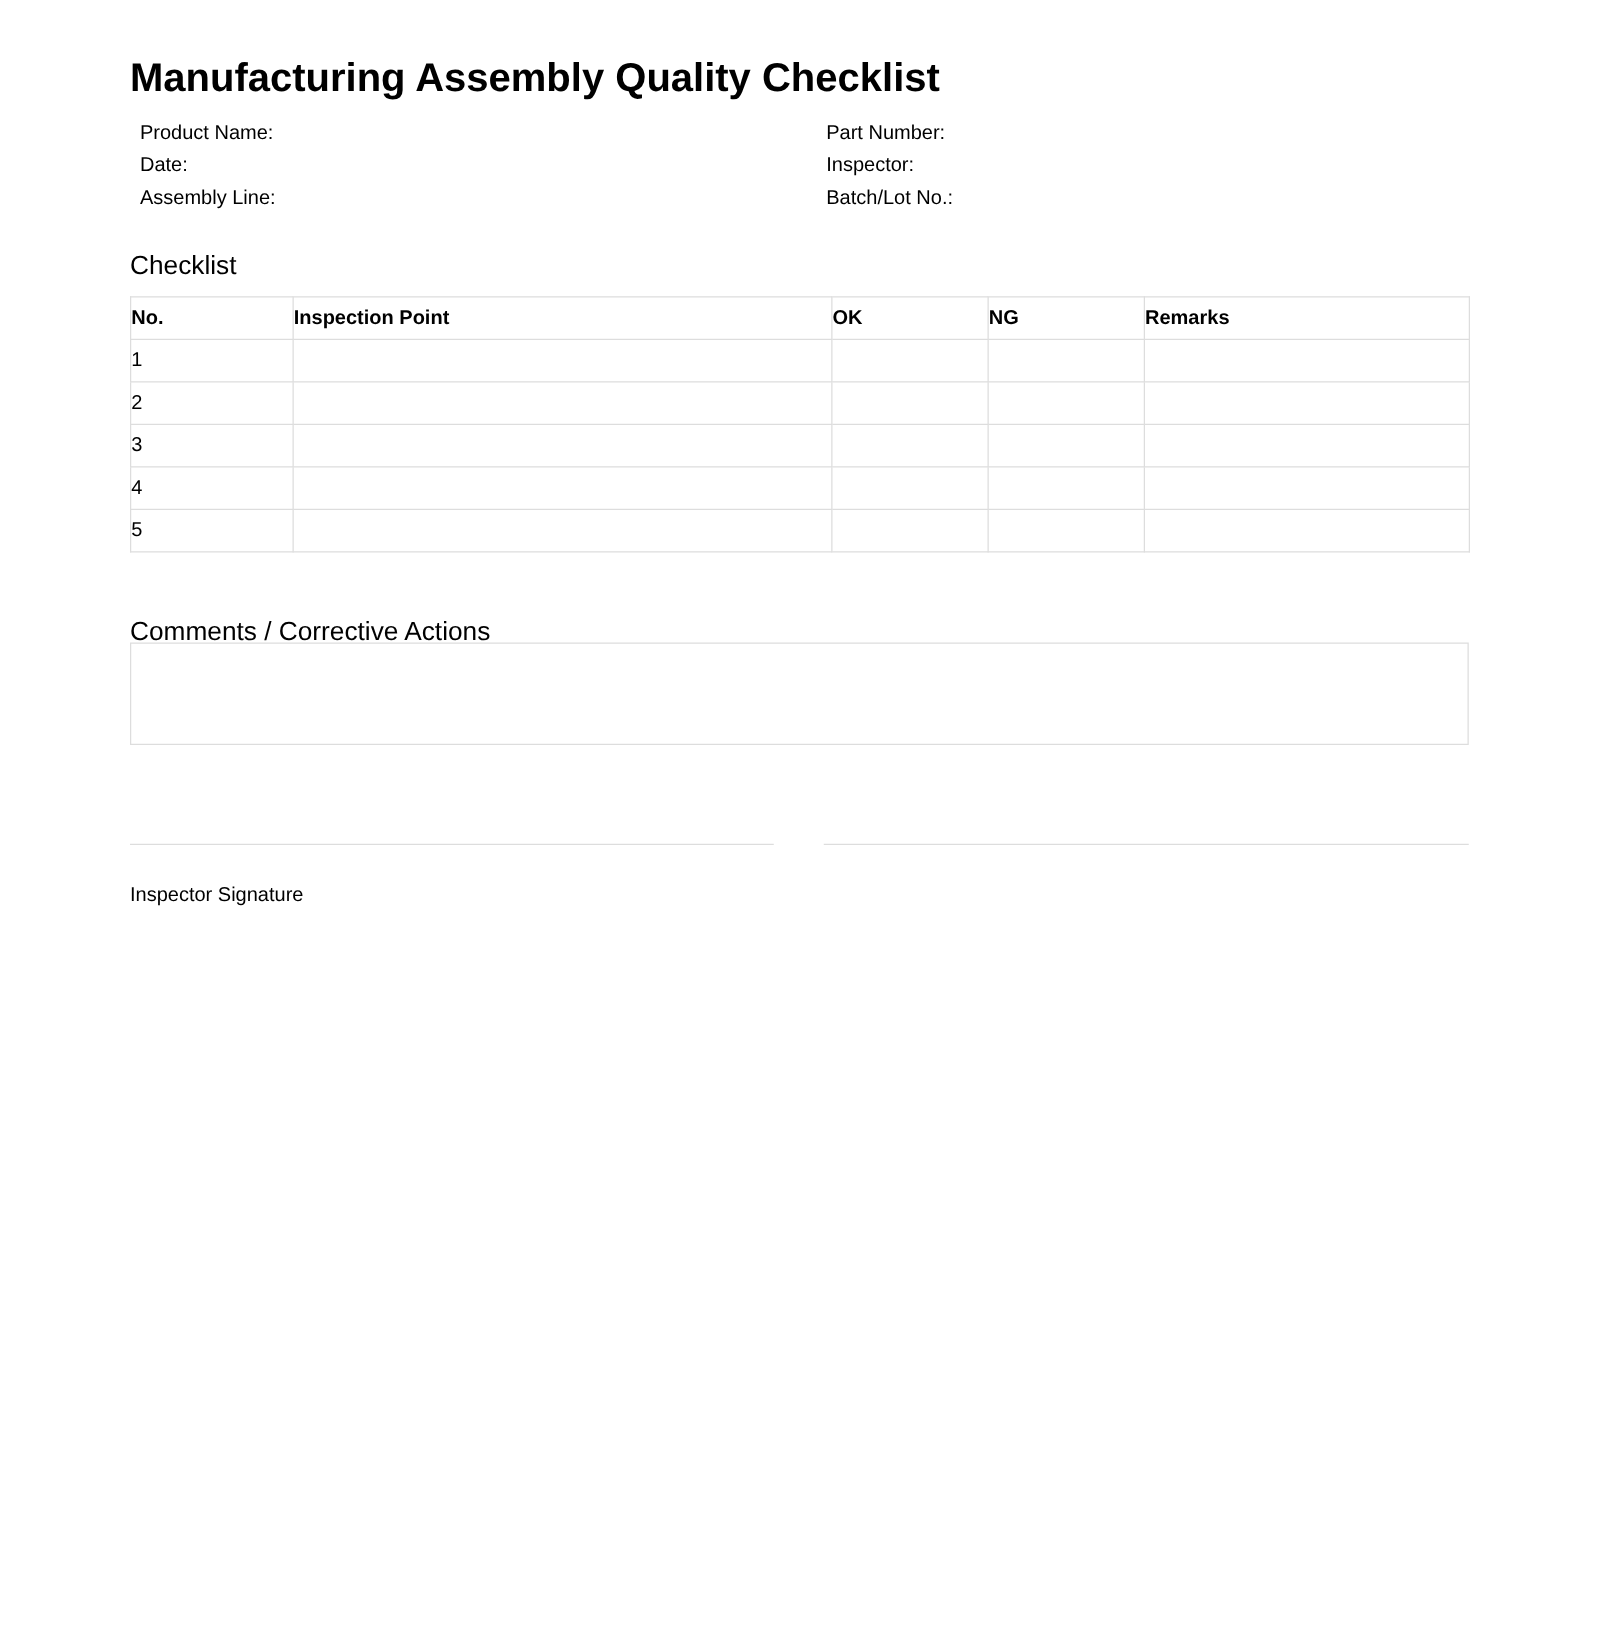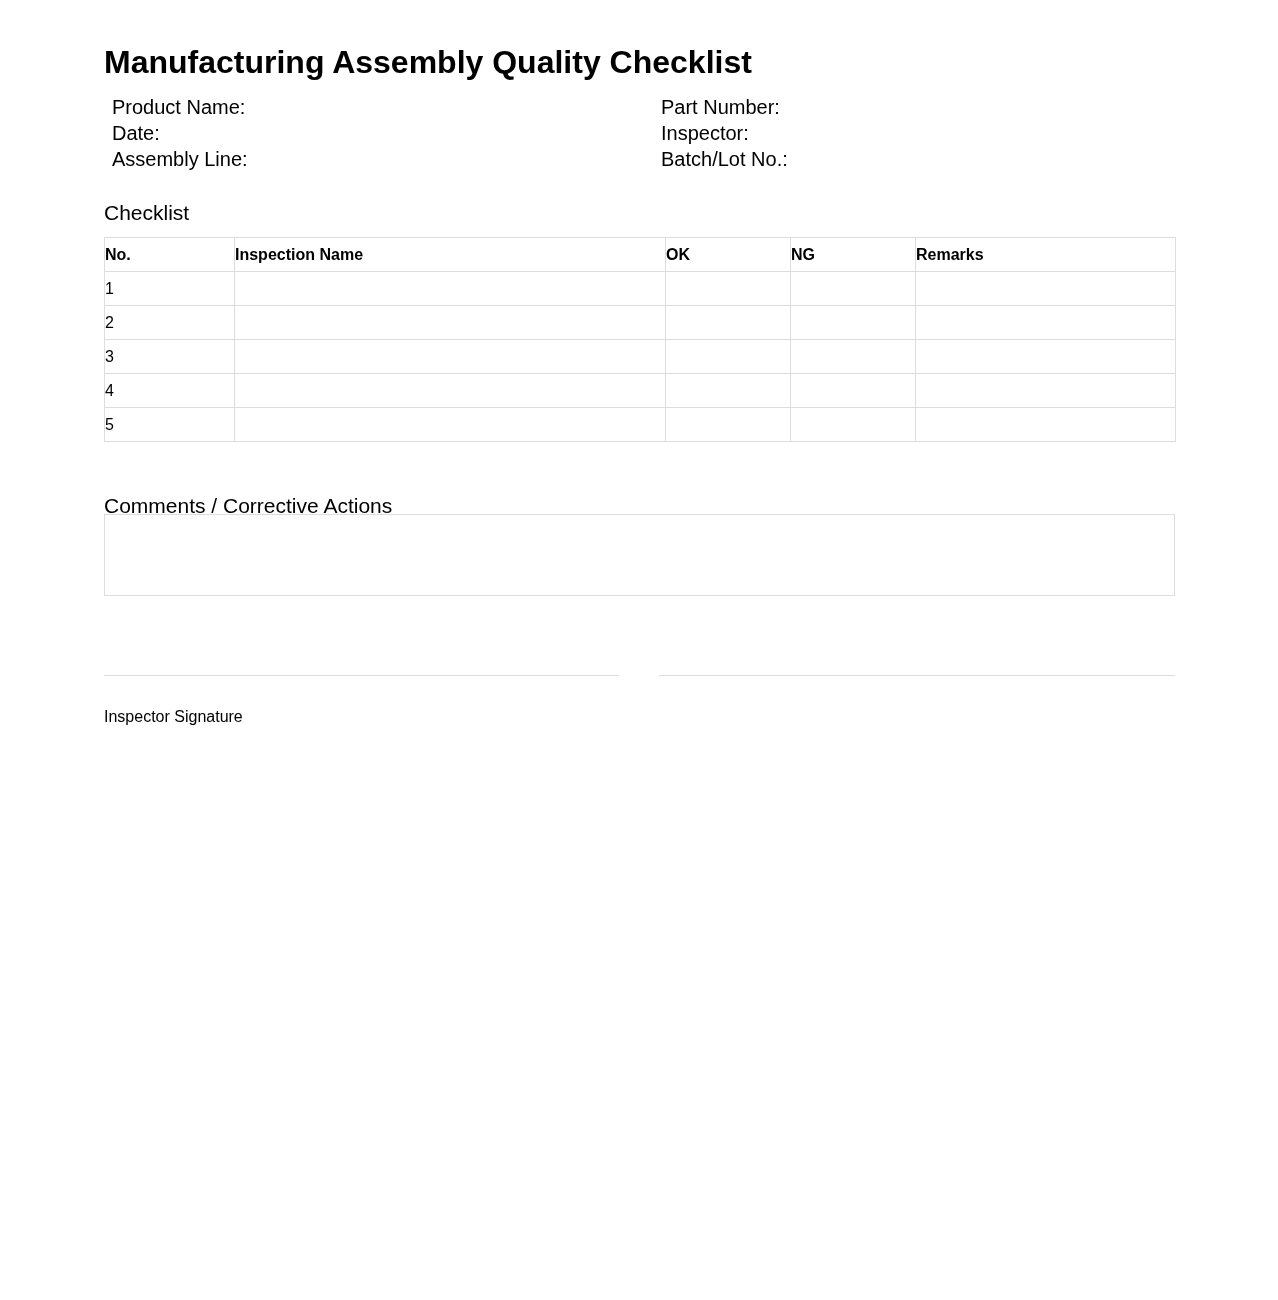--- a/index.html
+++ b/index.html
@@ -36,21 +36,21 @@
       top: 94px;
       width: 1063px;
     }
     .info-col {
       position: absolute;
       top: 0;
     }
     .info-col.left { left: 0; }
     .info-col.right { left: 549px; }
     .info-row {
-      font-size: 20px;
+      font-size: 16px;
       line-height: 26px;
       height: 26px;
       white-space: nowrap;
     }
     .section-title {
       position: absolute;
       left: 0;
       margin: 0;
       font-size: 21px;
       font-weight: normal;
@@ -161,21 +161,21 @@
     <colgroup>
       <col class="c-no">
         <col class="c-point">
         <col class="c-ok">
         <col class="c-ng">
         <col class="c-remarks">
     </colgroup>
     <thead>
       <tr>
         <th>No.</th>
-        <th>Inspection Name</th>
+        <th>Inspection Point</th>
         <th>OK</th>
         <th>NG</th>
         <th>Remarks</th>
       </tr>
     </thead>
     <tbody>
       <tr>
         <td>1</td>
         <td></td>
         <td></td>

